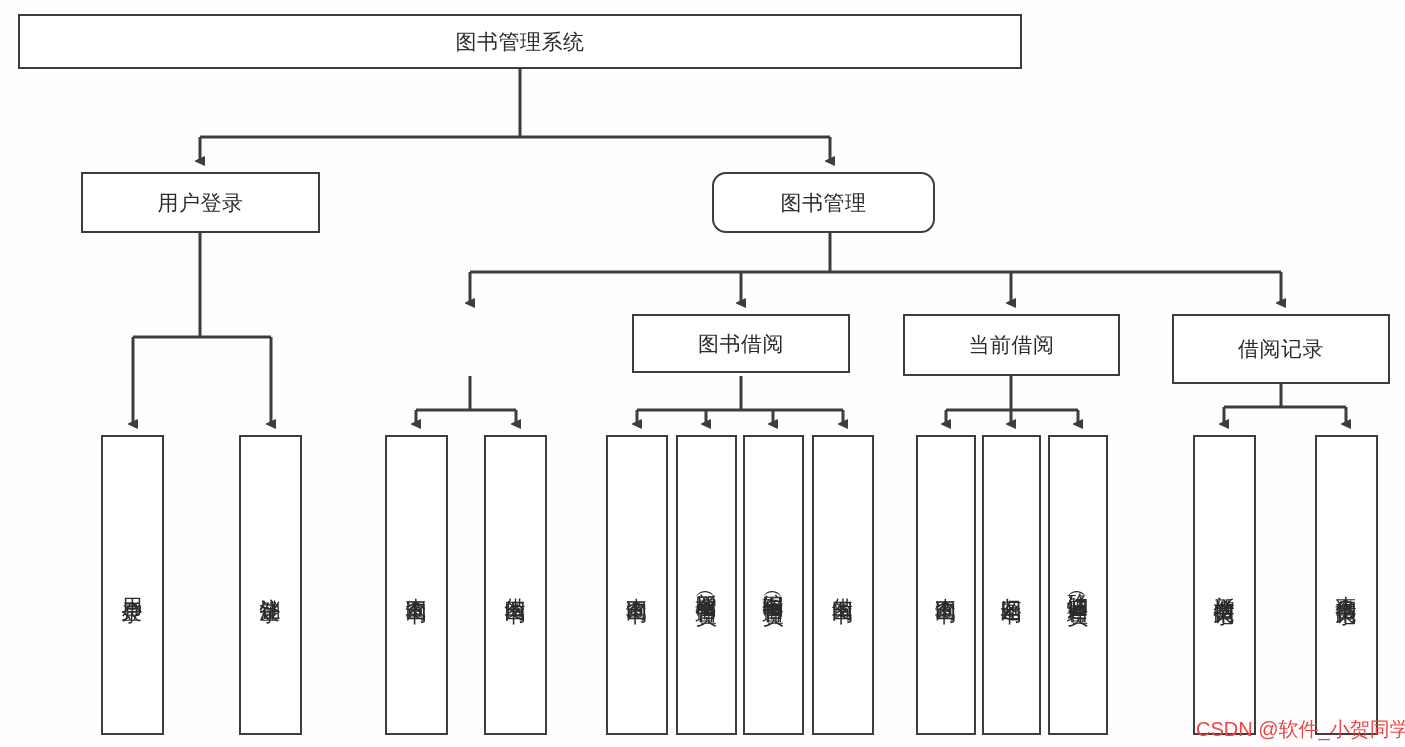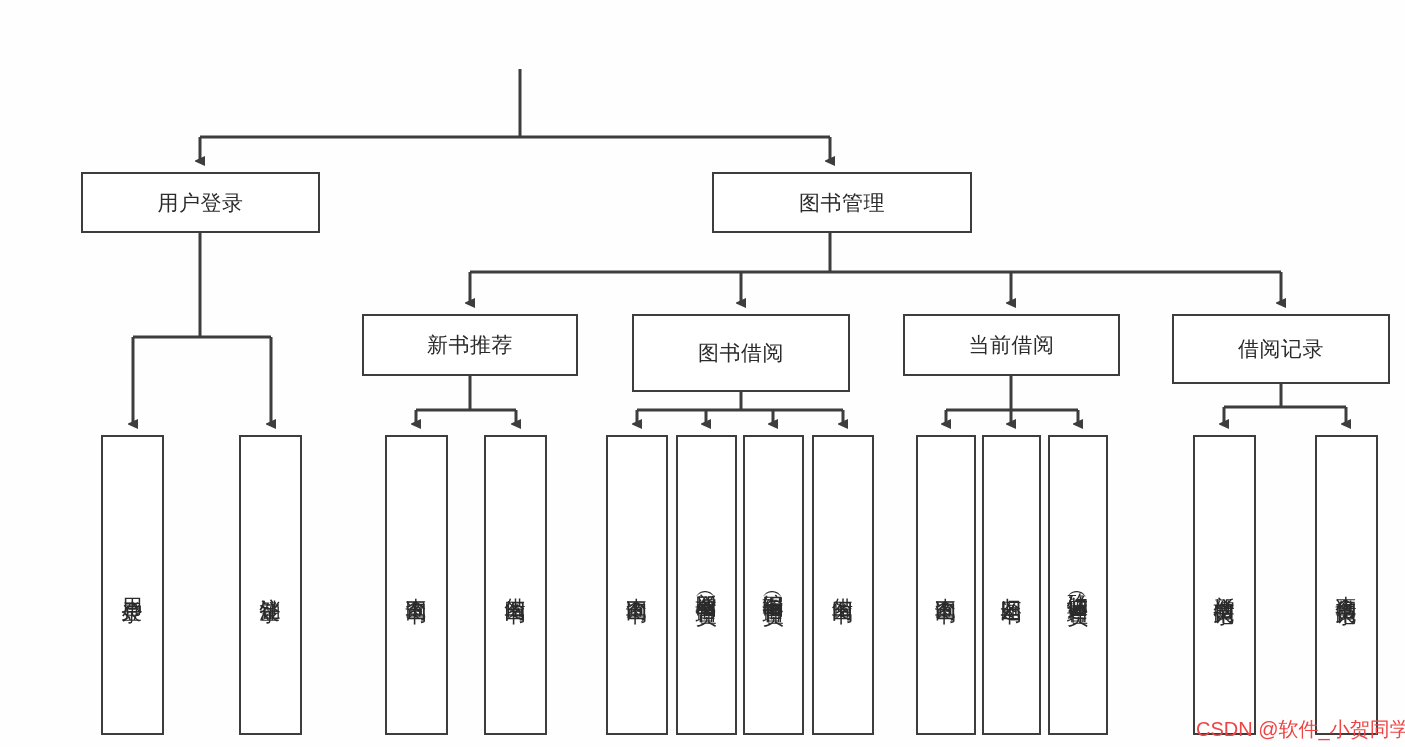--- a/index.html
+++ b/index.html
@@ -115,32 +115,32 @@
       <path d="M1011,410 L1011,424" marker-end="url(#arrow)"></path>
       <path d="M1078,410 L1078,424" marker-end="url(#arrow)"></path>
 
       <path d="M1281,376 L1281,407"></path>
       <path d="M1224,407 L1346,407"></path>
       <path d="M1224,407 L1224,424" marker-end="url(#arrow)"></path>
       <path d="M1346,407 L1346,424" marker-end="url(#arrow)"></path>
     </g>
   </svg>
 
+  <div class="node-box" style="left:18px; top:14px; width:1004px; height:55px;">
+    <span class="node-label">图书管理系统</span>
+  </div>
 
   <div class="node-box" style="left:81px; top:172px; width:239px; height:61px;">
     <span class="node-label">用户登录</span>
   </div>
-  <div class="node-box" style="left:712px; top:172px; width:260px; height:61px;">
+  <div class="node-box" style="left:712px; top:172px; width:223px; height:61px;border-radius:14px;">
     <span class="node-label">图书管理</span>
   </div>
 
-  <div class="node-box" style="left:362px; top:314px; width:216px; height:62px;">
-    <span class="node-label">新书推荐</span>
-  </div>
-  <div class="node-box" style="left:632px; top:314px; width:218px; height:78px;">
+  <div class="node-box" style="left:632px; top:314px; width:218px; height:59px;">
     <span class="node-label">图书借阅</span>
   </div>
   <div class="node-box" style="left:903px; top:314px; width:217px; height:62px;align-items:center;">
     <span class="node-label">当前借阅</span>
   </div>
   <div class="node-box" style="left:1172px; top:314px; width:218px; height:70px;">
     <span class="node-label">借阅记录</span>
   </div>
 
   <div class="node-box leaf" style="left:101px; top:435px; width:63px; height:300px;">

